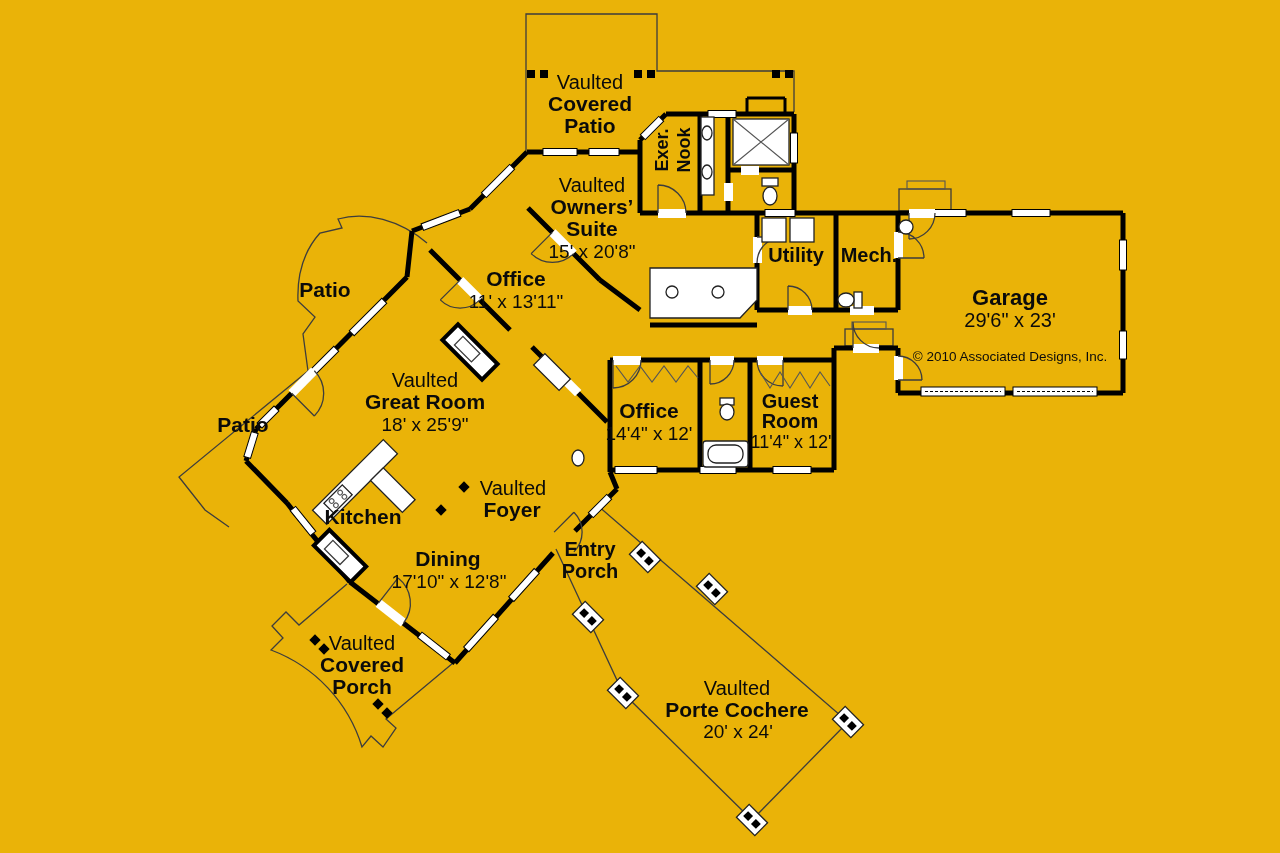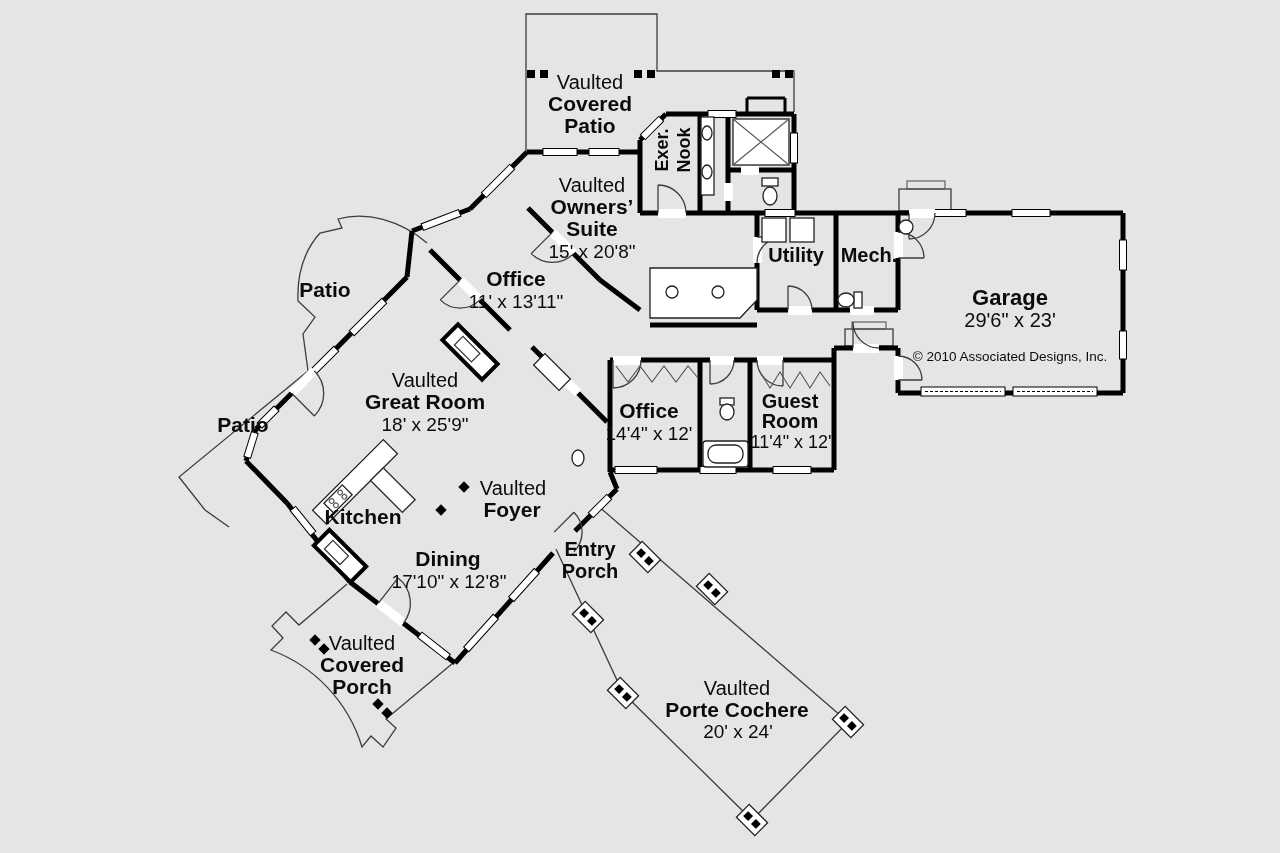--- a/index.html
+++ b/index.html
@@ -1,16 +1,16 @@
 <!DOCTYPE html>
 <html><head>
 <meta charset="utf-8">
 <style>
   html,body{margin:0;padding:0;background:#fff;}
-  .stage{width:1280px;height:853px;position:relative;background:#e5e5e5;overflow:hidden;text-align:center;}
+  .stage{width:1280px;height:853px;position:relative;background:#eab308;overflow:hidden;text-align:center;}
   svg{display:block;}
   .lbl{font-family:"Liberation Sans","DejaVu Sans",sans-serif;fill:#0b0b0b;text-anchor:middle;}
   .s22b{font-size:22px;font-weight:bold;}
   .s21b{font-size:21px;font-weight:bold;}
   .s20b{font-size:20px;font-weight:bold;}
   .s18b{font-size:18px;font-weight:bold;}
   .s20{font-size:20px;}
   .s19{font-size:19px;}
   .s18{font-size:18px;}
   .s13{font-size:13.5px;}

